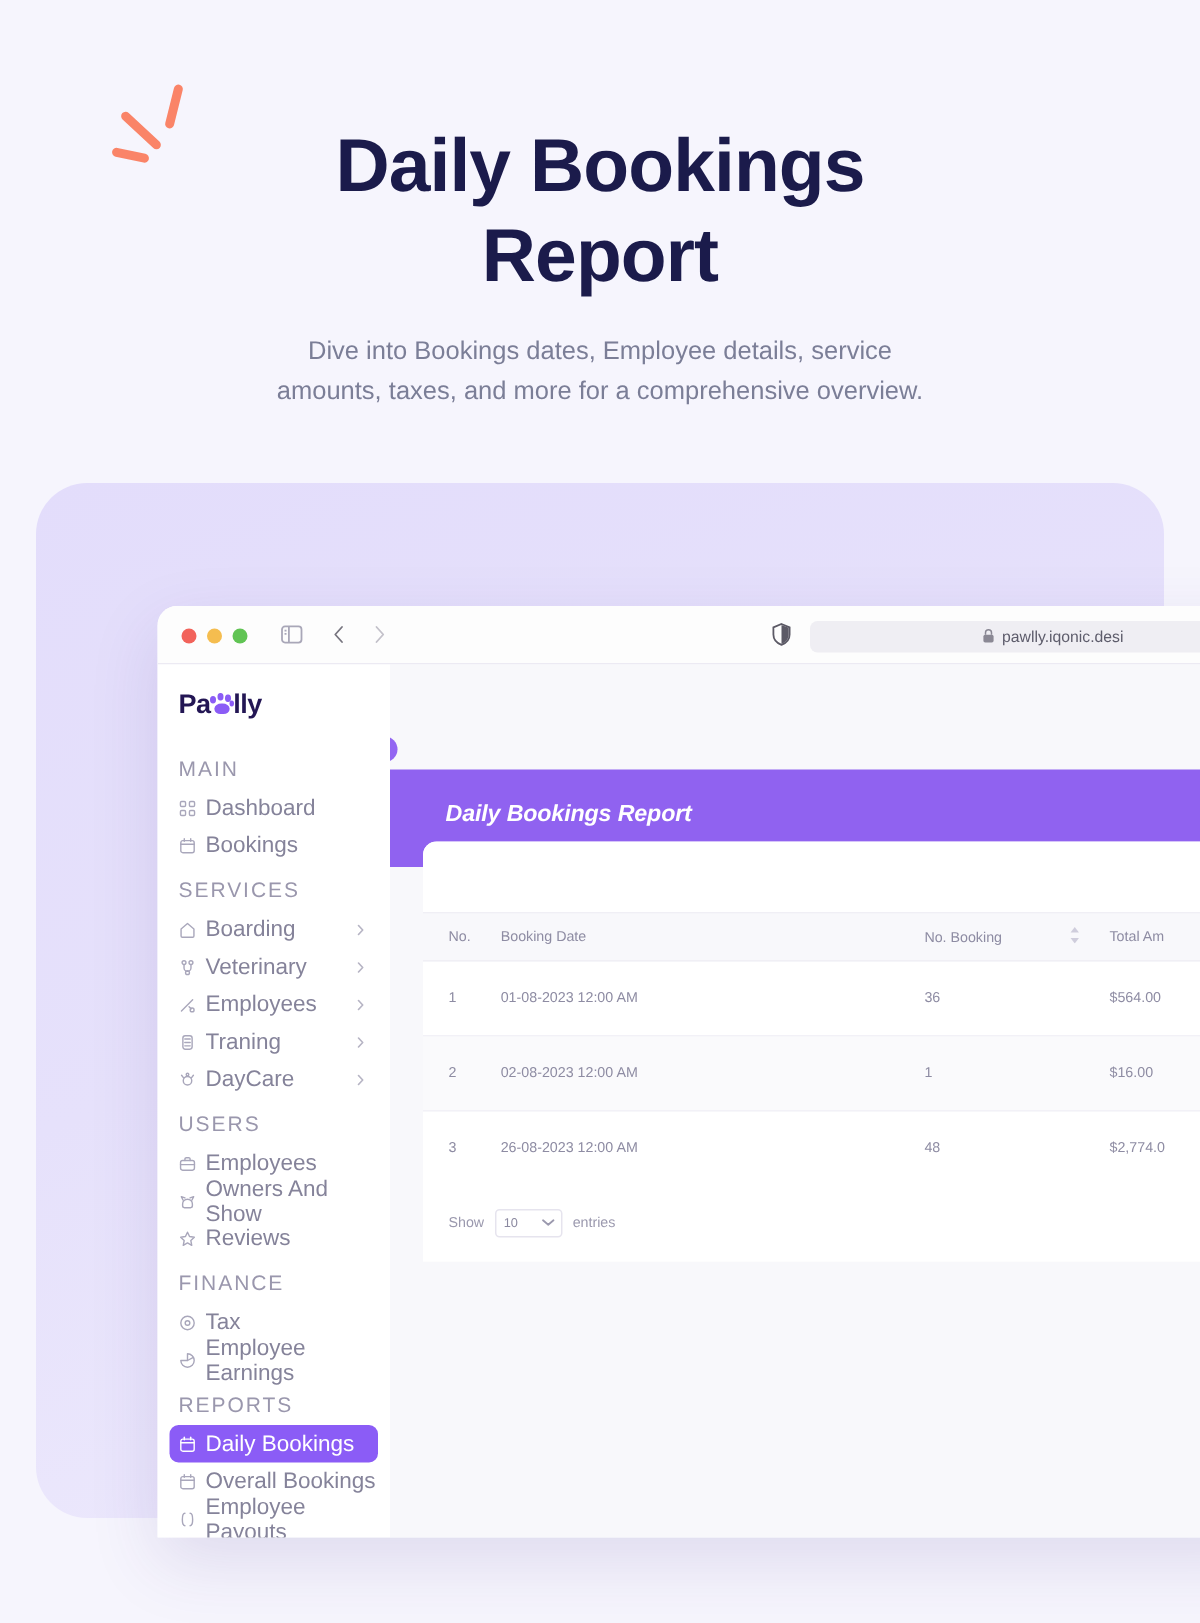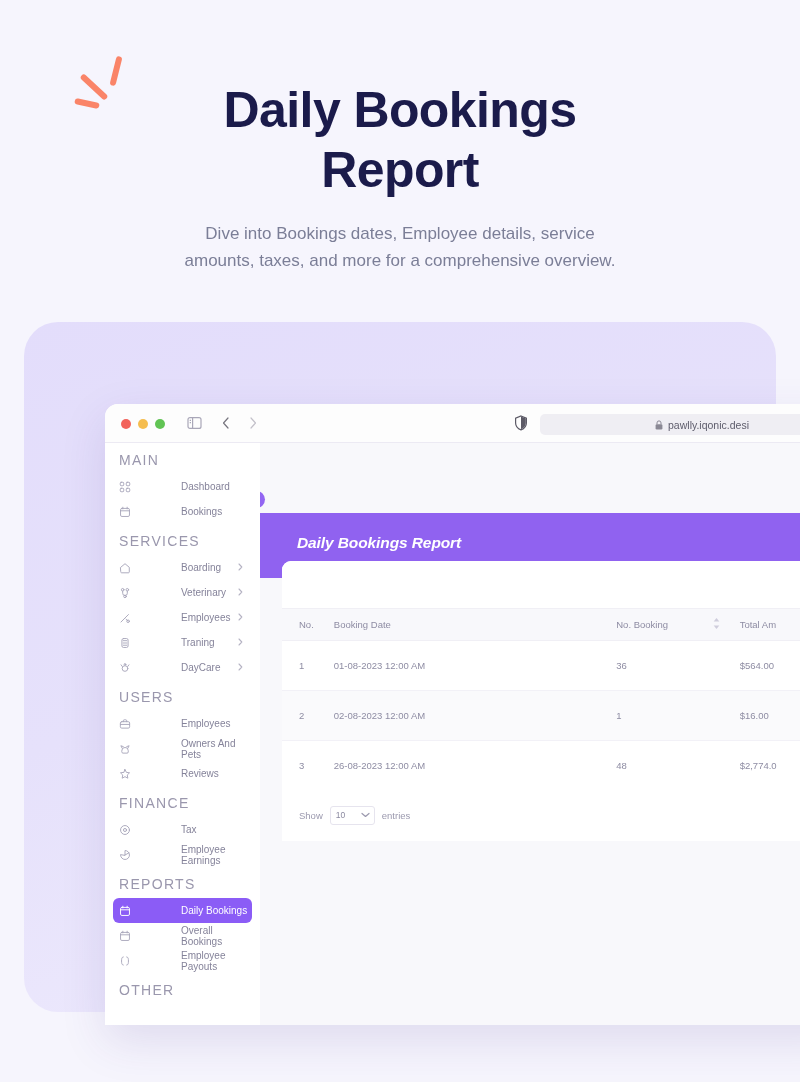--- a/index.html
+++ b/index.html
@@ -88,21 +88,21 @@
   .paw .p4 { width: 3.5px; height: 4.5px; left: 12.2px; top: 5px; }
   .paw .p5 { width: 10px; height: 7px; left: 2.2px; top: 7px; border-radius: 46% 46% 40% 40%; }
 
   .sec-label {
     font-size: 14px; letter-spacing: 1.3px; color: #9a97ad;
     padding: 9px 0 6px 14px; font-weight: 500;
   }
   .nav-item {
     display: flex; align-items: center; height: 25px;
     margin: 0 8px; padding-left: 6px; border-radius: 6px;
-    color: #85839a; font-size: 10px; position: relative; gap: 44px;
+    color: #85839a; font-size: 15px; position: relative;
   }
   .nav-item .ic { width: 18px; flex: 0 0 18px; display: flex; align-items: center; color: #a9a7bb; }
   .nav-item.active { background: #8b5cf6; color: #ffffff; }
   .nav-item.active .ic { color: #ffffff; }
   .chev { position: absolute; right: 8px; top: 50%; transform: translateY(-50%); color: #b6b4c4; }
 
   
   .main {
     flex: 1; background: #f8f8fb; position: relative; overflow: hidden;
   }
@@ -220,20 +220,25 @@
             <path d="M2 4.2 V2.9 a2 2 0 0 1 4 0 V4.2" fill="none" stroke="#8a8894" stroke-width="1"></path>
           </svg>
         </span>
         <span class="urltext">pawlly.iqonic.desi</span>
       </div>
     </div>
 
     <div class="body-row">
 
       <div class="sidebar">
+        <div class="logo">
+          <span class="logo-text">
+            <span>Pa</span><span class="paw"><b class="p1"></b><b class="p2"></b><b class="p3"></b><b class="p4"></b><b class="p5"></b></span><span>lly</span>
+          </span>
+        </div>
         <div id="nav-host">
             <div class="sec-label">MAIN</div>
             <div class="nav-item">
               <span class="ic">
                 <svg width="12" height="12" viewBox="0 0 14 14" fill="none" stroke="#a9a7bb" stroke-width="1.1" stroke-linecap="round" stroke-linejoin="round">
                   <rect x="1.5" y="1.5" width="4" height="4" rx="1"></rect>
                   <rect x="8.5" y="1.5" width="4" height="4" rx="1"></rect>
                   <rect x="1.5" y="8.5" width="4" height="4" rx="1"></rect>
                   <rect x="8.5" y="8.5" width="4" height="4" rx="1"></rect>
                 </svg>
@@ -328,21 +333,21 @@
               </span>
               <span>Employees</span>
             </div>
             <div class="nav-item">
               <span class="ic">
                 <svg width="12" height="12" viewBox="0 0 14 14" fill="none" stroke="#a9a7bb" stroke-width="1.1" stroke-linecap="round" stroke-linejoin="round">
                   <path d="M3.2 9 a3.8 3.8 0 0 1 7.6 0 v1.4 a1.4 1.4 0 0 1 -1.4 1.4 H4.6 A1.4 1.4 0 0 1 3.2 10.4 Z"></path>
                   <path d="M3.6 6 L2.2 3.2 L5 4.2 M10.4 6 L11.8 3.2 L9 4.2"></path>
                 </svg>
               </span>
-              <span>Owners And Pets</span>
+              <span>Owners And Show</span>
             </div>
             <div class="nav-item">
               <span class="ic">
                 <svg width="12" height="12" viewBox="0 0 14 14" fill="none" stroke="#a9a7bb" stroke-width="1.1" stroke-linecap="round" stroke-linejoin="round">
                   <polygon points="7,1.7 8.6,5.1 12.3,5.6 9.6,8.2 10.3,11.9 7,10.1 3.7,11.9 4.4,8.2 1.7,5.6 5.4,5.1"></polygon>
                 </svg>
               </span>
               <span>Reviews</span>
             </div>
             <div class="sec-label">FINANCE</div>

